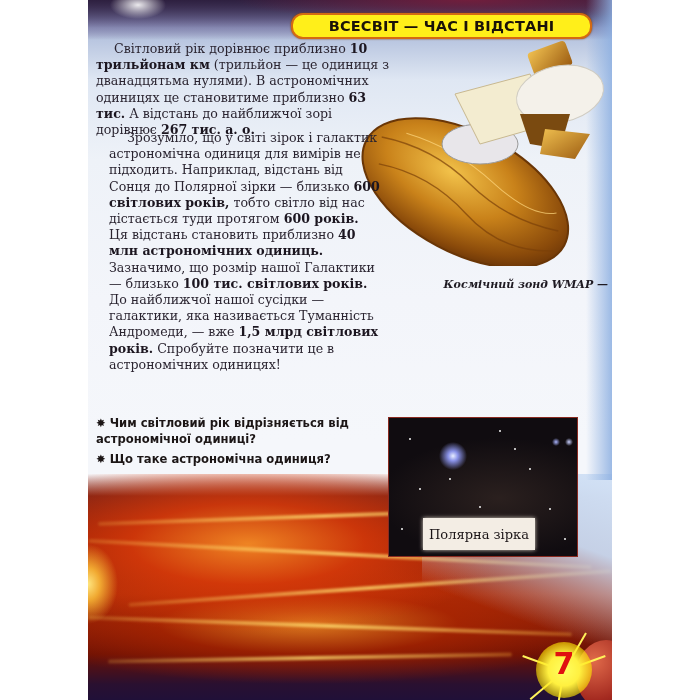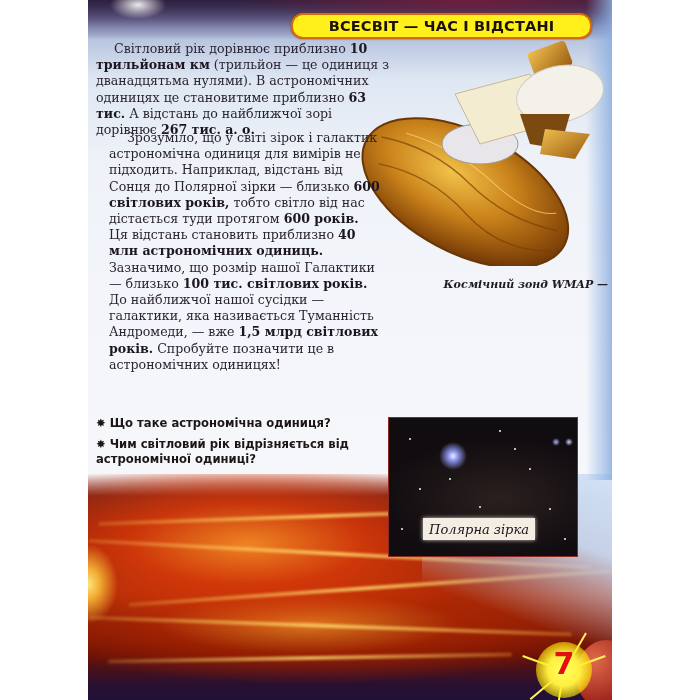--- a/index.html
+++ b/index.html
@@ -46,24 +46,24 @@
      background:linear-gradient(200deg, rgba(210,225,245,1) 0%, rgba(200,218,242,0.95) 35%, rgba(170,195,230,0) 75%); }
 
   .star-photo { position:absolute; left:300px; top:417px; width:188px; height:138px; z-index:3;
       border:1px solid #8a2a20; background:
         radial-gradient(circle 14px at 64px 38px, #e8eeff 0%, rgba(150,160,255,0.9) 35%, rgba(60,60,120,0) 100%),
         radial-gradient(circle 4px at 180px 24px, #c8d0ff, rgba(0,0,0,0)),
         radial-gradient(circle 4px at 167px 24px, #aab4ff, rgba(0,0,0,0)),
         radial-gradient(ellipse 120px 60px at 110px 80px, rgba(60,45,40,0.6), rgba(0,0,0,0)),
         #100c10; }
   .star-photo .dot { position:absolute; width:1.5px; height:1.5px; background:#ddd; border-radius:50%; }
-  .star-caption { position:absolute; left:34px; top:100px; width:112px; height:22px;
+  .star-caption { position:absolute; left:34px; top:100px; width:112px; height:32px;
       background:#f3ede4; box-shadow:0 0 6px 3px #f3ede4 inset, 0 0 4px #d8d0c4;
       display:flex; align-items:center; justify-content:center;
-      font-style:italic; font-size:13px; color:#1a1416; }
+      font-size:13px; color:#1a1416; }
 
   .page-badge { position:absolute; left:440px; top:636px; width:72px; height:64px; z-index:4; }
   .page-badge .glow { position:absolute; left:8px; top:6px; width:56px; height:56px; border-radius:50%;
       background:radial-gradient(circle, #ffff60 0%, #fff040 40%, rgba(255,230,0,0.6) 70%, rgba(255,230,0,0) 100%); }
   .page-badge .ray { position:absolute; left:36px; top:34px; width:44px; height:2px; background:#fff25a; transform-origin:0 50%; }
   .page-badge .num { position:absolute; left:0; top:10px; width:72px; text-align:center;
       font-family:"DejaVu Sans", sans-serif; font-weight:bold; font-size:30px; color:#e01010; }
   .planet { position:absolute; left:488px; top:640px; width:60px; height:70px; border-radius:50%;
       background:radial-gradient(circle at 30% 30%, #e06a4a, #a42a20 60%, #6a1010); z-index:3; }
 </style>
@@ -127,24 +127,24 @@
     <div class="galaxy-stripe" style="top:40px; left:10px; right:60px; transform:rotate(-2deg);"></div>
     <div class="galaxy-stripe" style="top:78px; left:0; right:20px; transform:rotate(3deg);"></div>
     <div class="galaxy-stripe" style="top:112px; left:40px; right:0; transform:rotate(-4deg);"></div>
     <div class="galaxy-stripe" style="top:150px; left:0; right:40px; transform:rotate(2deg);"></div>
     <div class="galaxy-stripe" style="top:182px; left:20px; right:100px; transform:rotate(-1deg);"></div>
   </div>
   <div class="galaxy-haze"></div>
 
   <div class="questions">
     <div class="q">
-      <span class="star">✸</span><span>Що таке астрономічна одиниця?</span>
+      <span class="star">✸</span><span>Чим світловий рік відрізняється від астрономічної одиниці?</span>
     </div>
     <div class="q">
-      <span class="star">✸</span><span>Чим світловий рік відрізняється від астрономічної одиниці?</span>
+      <span class="star">✸</span><span>Що таке астрономічна одиниця?</span>
     </div>
   </div>
 
   <div class="star-photo">
     <span class="dot" style="left:20px;top:20px"></span>
     <span class="dot" style="left:110px;top:12px"></span>
     <span class="dot" style="left:140px;top:50px"></span>
     <span class="dot" style="left:30px;top:70px"></span>
     <span class="dot" style="left:90px;top:88px"></span>
     <span class="dot" style="left:160px;top:90px"></span>

